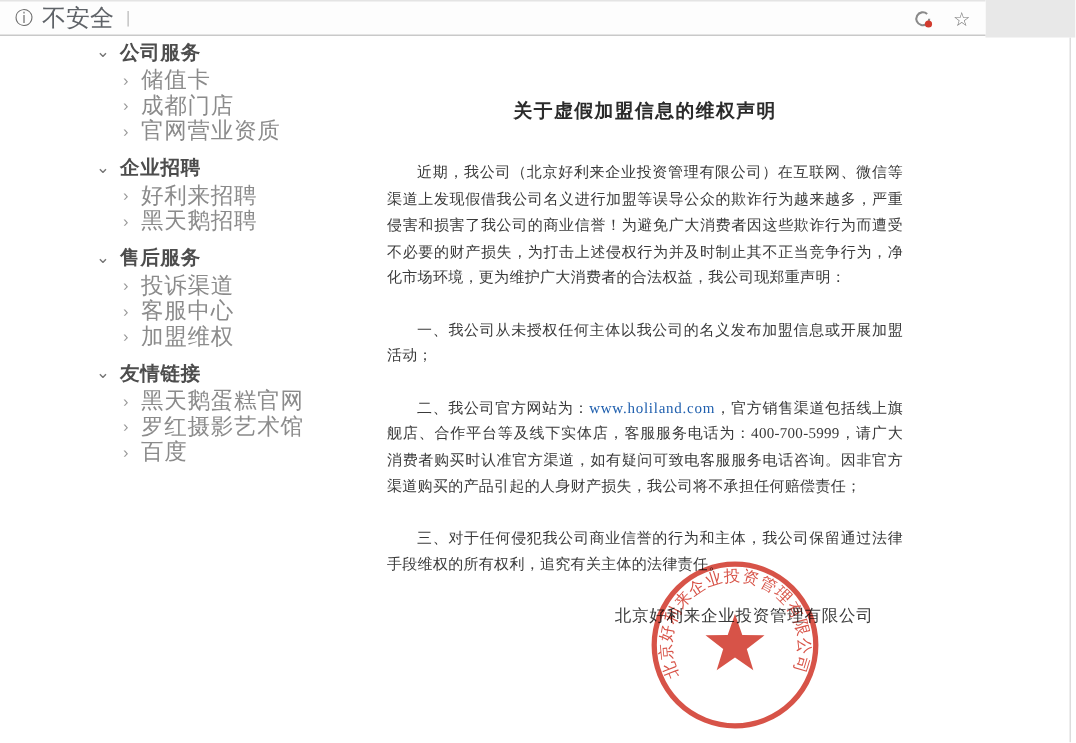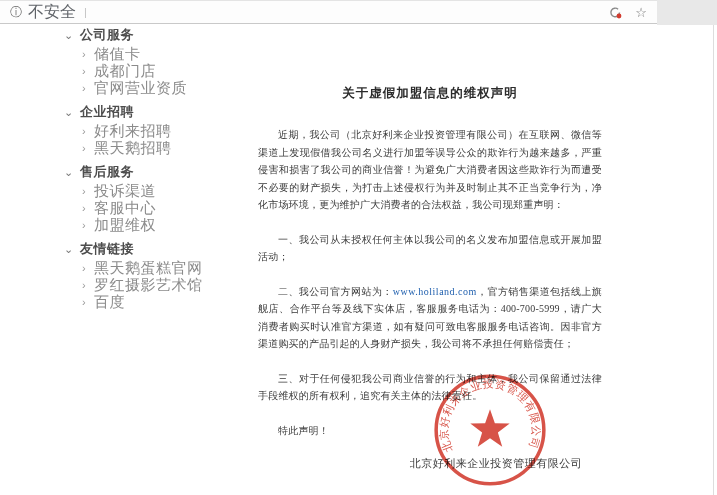--- a/index.html
+++ b/index.html
@@ -70,21 +70,20 @@
   }
   .side-item .item-label {
     font-size:15px; color:#8b8b8b; letter-spacing:0.5px;
   }
 
   
   .doc {
     position:absolute; left:258px; top:66px; width:344px;
     font-family:"Liberation Serif", serif;
     color:#3a3a3a;
-    margin-top:19px;
   }
   .doc-title {
     text-align:center;
     font-size:12.5px; font-weight:bold; color:#2b2b2b;
     letter-spacing:1px;
     margin-bottom:24px;
   }
   .doc p {
     font-size:10px; line-height:17.5px;
     text-indent:2em; text-align:justify;
@@ -209,21 +208,20 @@
   </div>
 
 </div>
 
 <div class="doc">
   <div class="doc-title">关于虚假加盟信息的维权声明</div>
   <p>近期，我公司（北京好利来企业投资管理有限公司）在互联网、微信等渠道上发现假借我公司名义进行加盟等误导公众的欺诈行为越来越多，严重侵害和损害了我公司的商业信誉！为避免广大消费者因这些欺诈行为而遭受不必要的财产损失，为打击上述侵权行为并及时制止其不正当竞争行为，净化市场环境，更为维护广大消费者的合法权益，我公司现郑重声明：</p>
   <p>一、我公司从未授权任何主体以我公司的名义发布加盟信息或开展加盟活动；</p>
   <p><span>二、我公司官方网站为：</span><a class="site-link">www.holiland.com</a><span>，官方销售渠道包括线上旗舰店、合作平台等及线下实体店，客服服务电话为：400-700-5999，请广大消费者购买时认准官方渠道，如有疑问可致电客服服务电话咨询。因非官方渠道购买的产品引起的人身财产损失，我公司将不承担任何赔偿责任；</span></p>
   <p>三、对于任何侵犯我公司商业信誉的行为和主体，我公司保留通过法律手段维权的所有权利，追究有关主体的法律责任。</p>
-  <p>特此声明！</p>
 
   <div class="sig-block">
     <div class="sig-name">北京好利来企业投资管理有限公司</div>
 
   </div>
 </div>
 
 <div class="seal">
   <svg width="116" height="116" viewBox="0 0 112 112">
     <defs>

